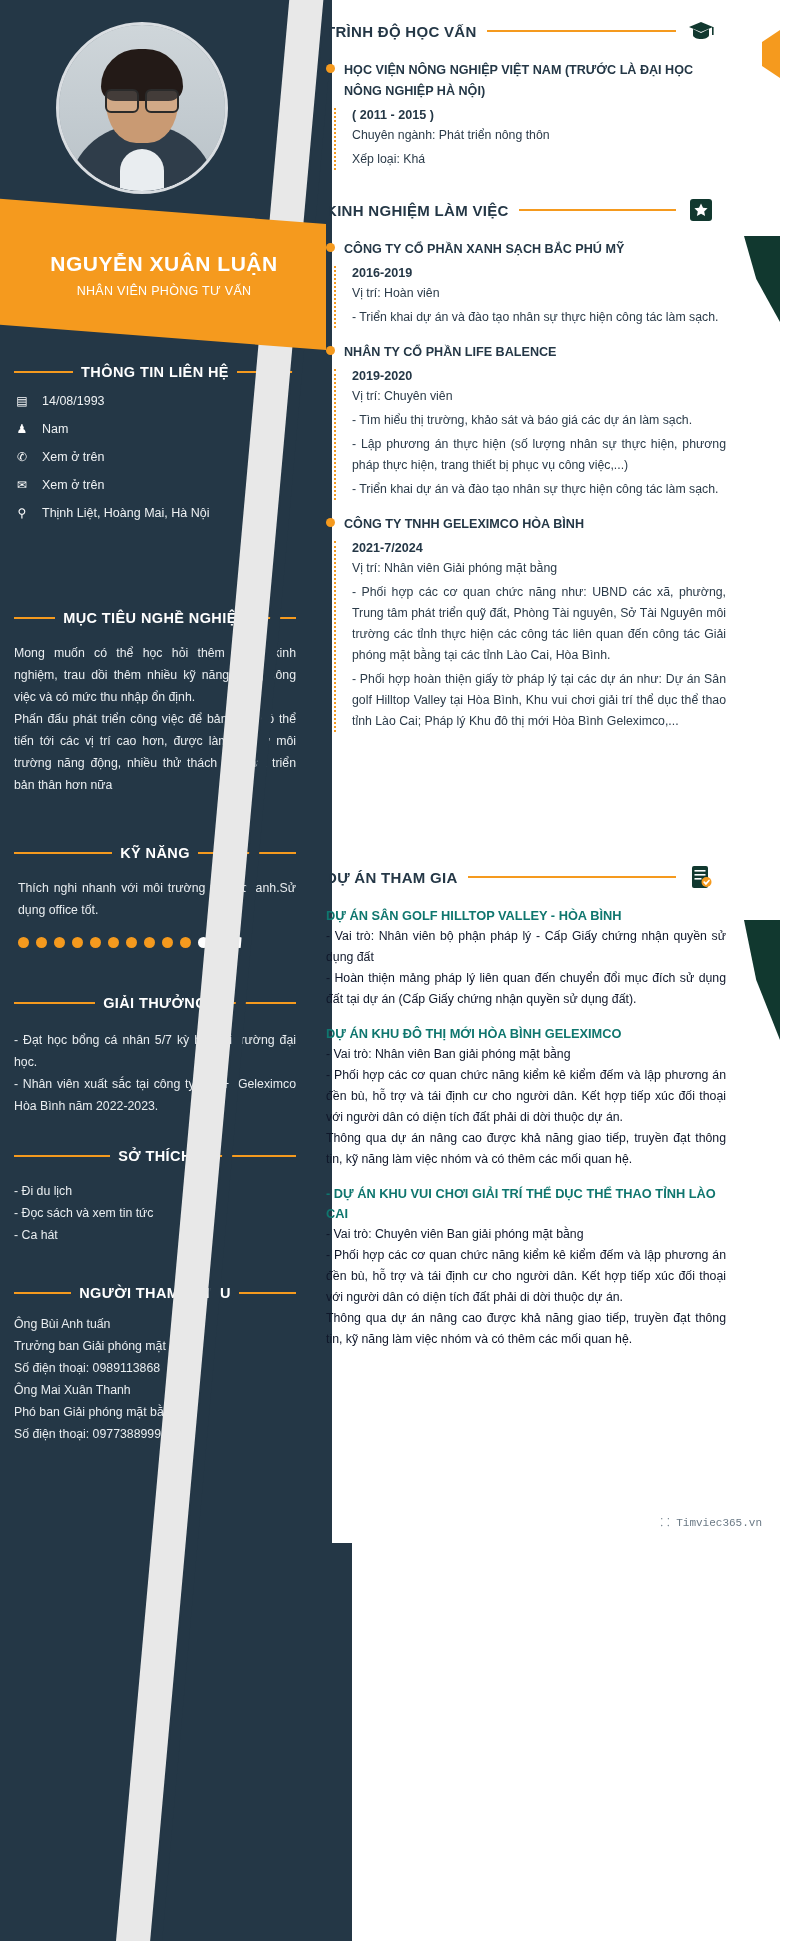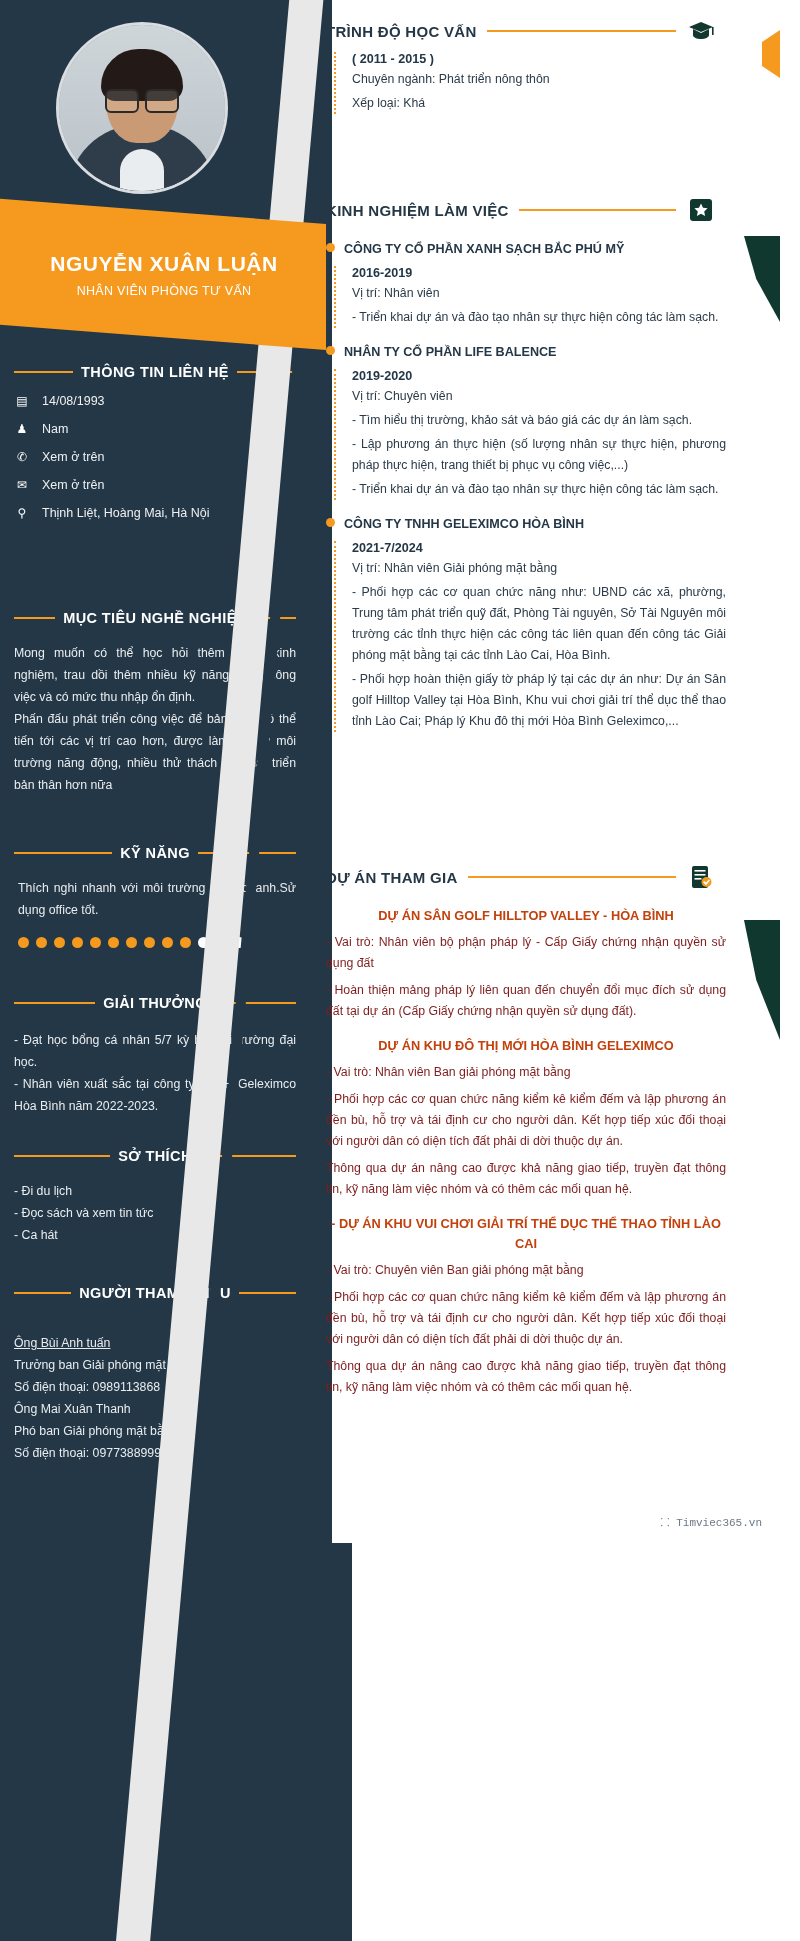--- a/index.html
+++ b/index.html
@@ -155,22 +155,22 @@
     display:flex; gap:9px; align-items:flex-start;
     margin-top:14px;
   }
   .bdot { width:9px; height:9px; border-radius:50%; background:#f59a1e; margin-top:4px; flex:0 0 auto; }
   .bhead-text { font-size:12.6px; font-weight:bold; color:#243746; line-height:21px; }
 
   .vline-block { margin-left:4px; padding-left:16px; border-left:2px dotted #f59a1e; }
   .sub-year { font-size:12.6px; font-weight:bold; color:#243746; margin-top:6px; }
   .body-line { font-size:12.3px; line-height:21px; color:#2b3b49; text-align:justify; margin-top:3px; }
 
-  .proj-title { font-size:12.8px; font-weight:bold; color:#c2410c; line-height:20px; margin-top:14px;text-align:center; }
-  .proj-line { font-size:12.3px; line-height:21px; color:#7f1d1d; text-align:justify; margin-top:6px; }
+  .proj-title { font-size:12.8px; font-weight:bold; color:#0f766e; line-height:20px; margin-top:14px; }
+  .proj-line { font-size:12.3px; line-height:21px; color:#0f172a; text-align:justify; }
 
   
   .accent {
     position:absolute; right:0; width:36px; background:#11382f;
   }
   .acc1 { top:236px; height:86px; clip-path: polygon(0 0, 100% 0, 100% 100%, 34% 50%); }
   .acc2 { top:920px; height:120px; clip-path: polygon(0 0, 100% 0, 100% 100%, 34% 50%); }
   .orange-tab {
     position:absolute; right:0; top:30px; width:18px; height:48px; background:#f59a1e;
     clip-path: polygon(0 12px, 100% 0, 100% 48px, 0 36px);
@@ -287,21 +287,21 @@
       <div class="ltext">- Đọc sách và xem tin tức</div>
       <div class="ltext">- Ca hát</div>
     </div>
 
     <div class="lsec" style="top:1285px;">
       <div class="lsec-title">
         <span class="rule"></span>
         <span class="t">NGƯỜI THAM CHIẾU</span>
         <span class="rule"></span>
       </div>
-      <div class="ltext" style="margin-top:31px;text-decoration:underline;">Ông Bùi Anh tuấn</div>
+      <div class="ltext" style="margin-top:12px;">Ông Bùi Anh tuấn</div>
       <div class="ltext">Trưởng ban Giải phóng mặt bằng</div>
       <div class="ltext">Số điện thoại: 0989113868</div>
       <div class="ltext">Ông Mai Xuân Thanh</div>
       <div class="ltext">Phó ban Giải phóng mặt bằng</div>
       <div class="ltext">Số điện thoại: 0977388999</div>
     </div>
 
     <div class="slash-a"></div>
     <div class="slash-b"></div>
   </div>
@@ -318,20 +318,24 @@
         <span class="rsec-rule"></span>
         <span class="badge">
           <svg width="26" height="26" viewBox="0 0 26 26">
             <path d="M13 4 L25 9 L13 14 L1 9 Z" fill="#11382f"></path>
             <path d="M5 11 L5 17 C5 19.5 9 21 13 21 C17 21 21 19.5 21 17 L21 11 L13 15 Z" fill="#11382f"></path>
             <rect x="24" y="9" width="1.6" height="8" fill="#11382f"></rect>
           </svg>
         </span>
       </div>
 
+      <div class="bullet-head">
+        <span class="bdot"></span>
+        <span class="bhead-text" style="width:352px;">HỌC VIỆN NÔNG NGHIỆP VIỆT NAM (TRƯỚC LÀ ĐẠI HỌC NÔNG NGHIỆP HÀ NỘI)</span>
+      </div>
       <div class="vline-block" style="margin-left:8px;">
         <div class="sub-year">( 2011 - 2015 )</div>
         <div class="body-line">Chuyên ngành: Phát triển nông thôn</div>
         <div class="body-line">Xếp loại: Khá</div>
       </div>
     </div>
 
     <div style="position:absolute; left:-6px; top:195px; width:400px;">
       <div class="rsec-head">
         <span class="rsec-title">KINH NGHIỆM LÀM VIỆC</span>
@@ -343,21 +347,21 @@
           </svg>
         </span>
       </div>
 
       <div class="bullet-head">
         <span class="bdot"></span>
         <span class="bhead-text" style="width:352px;">CÔNG TY CỔ PHẦN XANH SẠCH BẮC PHÚ MỸ</span>
       </div>
       <div class="vline-block" style="margin-left:8px;">
         <div class="sub-year">2016-2019</div>
-        <div class="body-line">Vị trí: Nhân viên</div>
+        <div class="body-line">Vị trí: Hoàn viên</div>
         <div class="body-line">- Triển khai dự án và đào tạo nhân sự thực hiện công tác làm sạch.</div>
       </div>
 
       <div class="bullet-head">
         <span class="bdot"></span>
         <span class="bhead-text" style="width:352px;">NHÂN TY CỔ PHẦN LIFE BALENCE</span>
       </div>
       <div class="vline-block" style="margin-left:8px;">
         <div class="sub-year">2019-2020</div>
         <div class="body-line">Vị trí: Chuyên viên</div>

